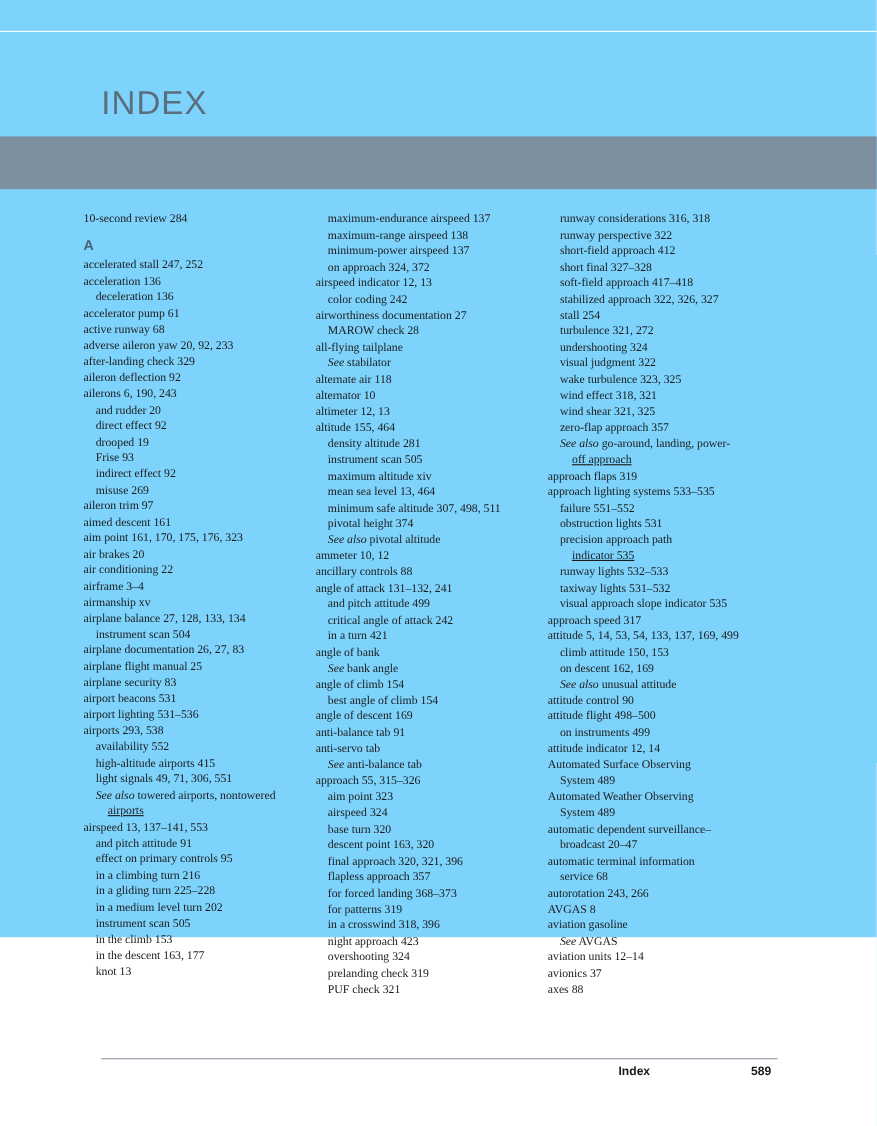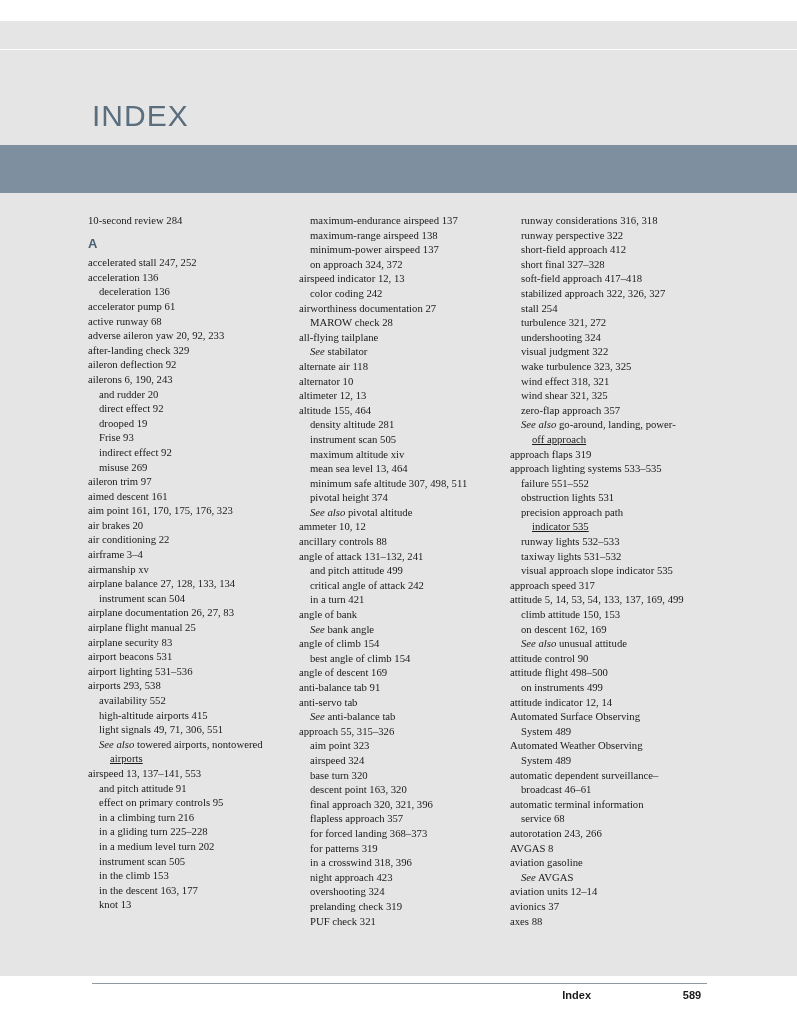--- a/index.html
+++ b/index.html
@@ -12,23 +12,22 @@
     height: 1024px;
     font-family: "Liberation Serif", serif;
     color: #1a1a1a;
     position: relative;
     overflow: hidden;
   }
   .page {
     position: absolute;
     left: 0; top: 0;
     width: 797px;
-    height: 955px;
-    background: #e5e5e5;
-    margin-top: 21px;
+    height: 852px;
+    background: #7dd3fc;
   }
   
   .top-rule {
     position: absolute;
     left: 0; top: 28px;
     width: 797px;
     height: 1px;
     background: #ffffff;
   }
   .index-title {
@@ -44,21 +43,21 @@
   .header-band {
     position: absolute;
     left: 0;
     top: 124px;
     width: 797px;
     height: 48px;
     background: #7e8fa0;
   }
   .columns {
     position: absolute;
-    left: 88px;
+    left: 76px;
     top: 192px;
     width: 615px;
     height: 740px;
     display: flex;
     gap: 18px;
     font-size: 10.7px;
     line-height: 14.6px;
   }
   .col {
     width: 193px;
@@ -252,21 +251,21 @@
         <div class="entry lvl1"><span class="ital">See also</span> unusual attitude</div>
         <div class="entry lvl0">attitude control  90</div>
         <div class="entry lvl0">attitude flight  498–500</div>
         <div class="entry lvl1">on instruments  499</div>
         <div class="entry lvl0">attitude indicator  12, 14</div>
         <div class="entry lvl0">Automated Surface Observing</div>
         <div class="entry lvl1">System  489</div>
         <div class="entry lvl0">Automated Weather Observing</div>
         <div class="entry lvl1">System  489</div>
         <div class="entry lvl0">automatic dependent surveillance–</div>
-        <div class="entry lvl1">broadcast  46–61</div>
+        <div class="entry lvl1">broadcast  20–47</div>
         <div class="entry lvl0">automatic terminal information</div>
         <div class="entry lvl1">service  68</div>
         <div class="entry lvl0">autorotation  243, 266</div>
         <div class="entry lvl0">AVGAS  8</div>
         <div class="entry lvl0">aviation gasoline</div>
         <div class="entry lvl1"><span class="ital">See</span> AVGAS</div>
         <div class="entry lvl0">aviation units  12–14</div>
         <div class="entry lvl0">avionics  37</div>
         <div class="entry lvl0">axes  88</div>
       </div>

